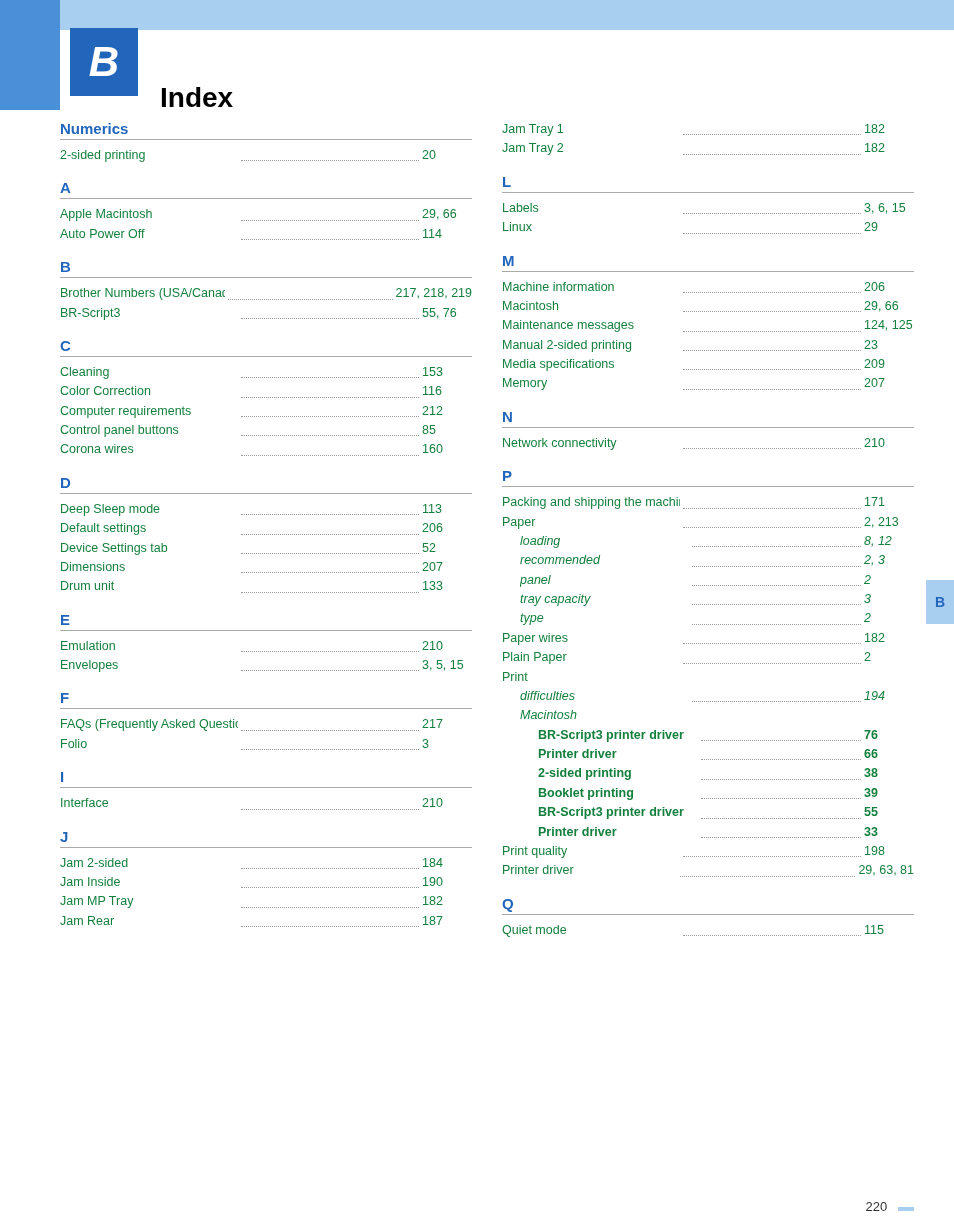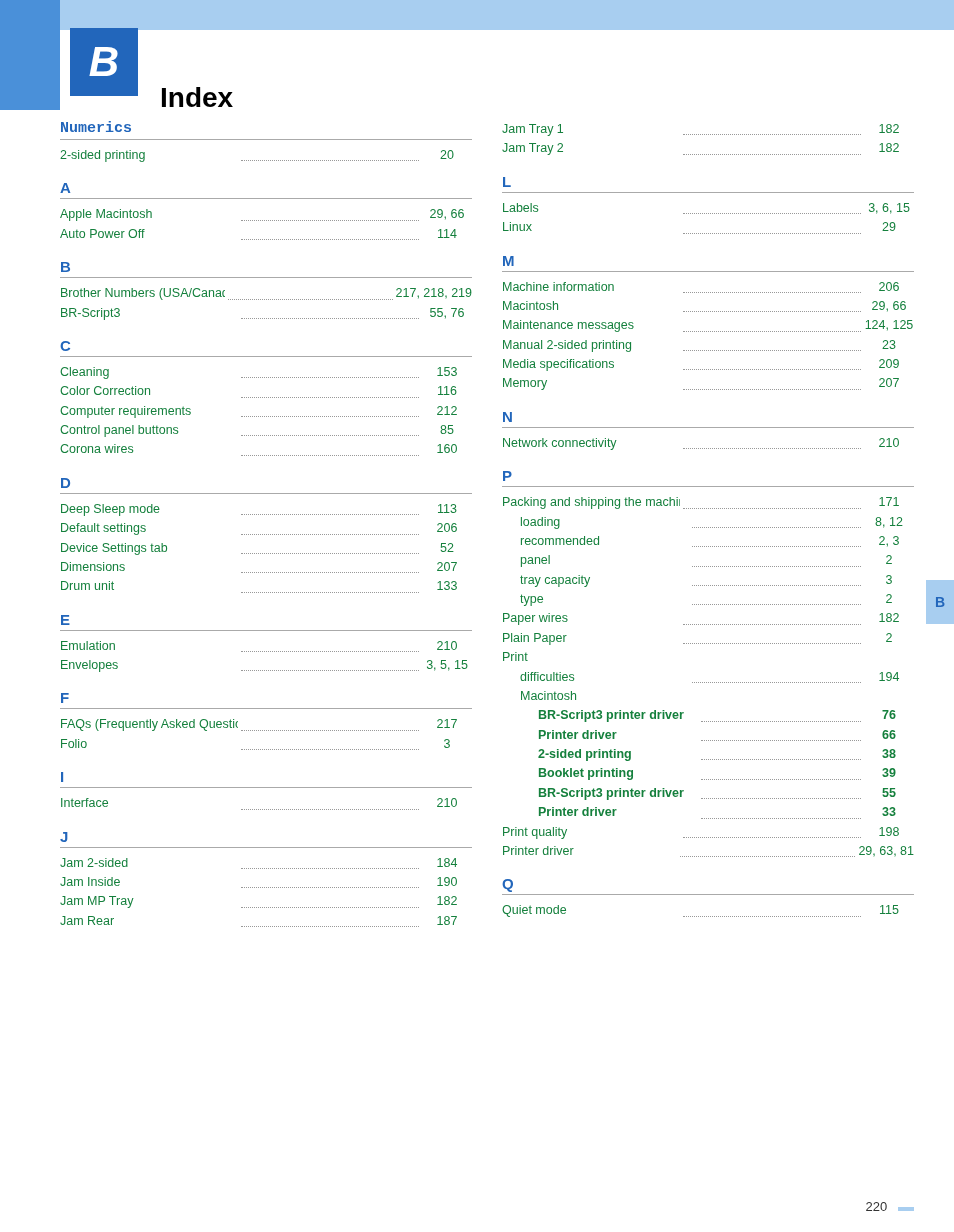--- a/index.html
+++ b/index.html
@@ -117,21 +117,20 @@
       color: #2266bb;
       font-size: 15px;
       font-weight: bold;
       border-bottom: 1px solid #aaa;
       padding-bottom: 2px;
       margin-bottom: 6px;
       margin-top: 14px;
     }
     .section-head:first-child {
       margin-top: 0;
-      font-family: Liberation Mono, monospace;
     }
 
     
     .entry {
       display: flex;
       font-size: 12.5px;
       line-height: 1.55;
       color: #15803d;
     }
     .entry-label {
@@ -142,25 +141,26 @@
     .entry-dots {
       flex: 1;
       border-bottom: 1px dotted #999;
       margin: 0 3px;
       position: relative;
       top: -4px;
       min-width: 20px;
     }
     .entry-page {
       white-space: nowrap;
-      text-align: center;
+      text-align: left;
       min-width: 50px;
     }
     .sub-entry {
       padding-left: 18px;
+      font-style: italic;
     }
     .sub-sub-entry {
       padding-left: 36px;
       font-weight: bold;
     }
   </style>
 </head>
 <body>
 
 <div class="header-bar">
@@ -381,20 +381,25 @@
       <span class="entry-dots"></span>
       <span class="entry-page">210</span>
     </div>
 
     <div class="section-head">P</div>
     <div class="entry">
       <span class="entry-label">Packing and shipping the machine </span>
       <span class="entry-dots"></span>
       <span class="entry-page">171</span>
     </div>
+    <div class="entry">
+      <span class="entry-label">Paper </span>
+      <span class="entry-dots"></span>
+      <span class="entry-page">2, 213</span>
+    </div>
     <div class="entry sub-entry">
       <span class="entry-label">loading </span>
       <span class="entry-dots"></span>
       <span class="entry-page">8, 12</span>
     </div>
     <div class="entry sub-entry">
       <span class="entry-label">recommended </span>
       <span class="entry-dots"></span>
       <span class="entry-page">2, 3</span>
     </div>

